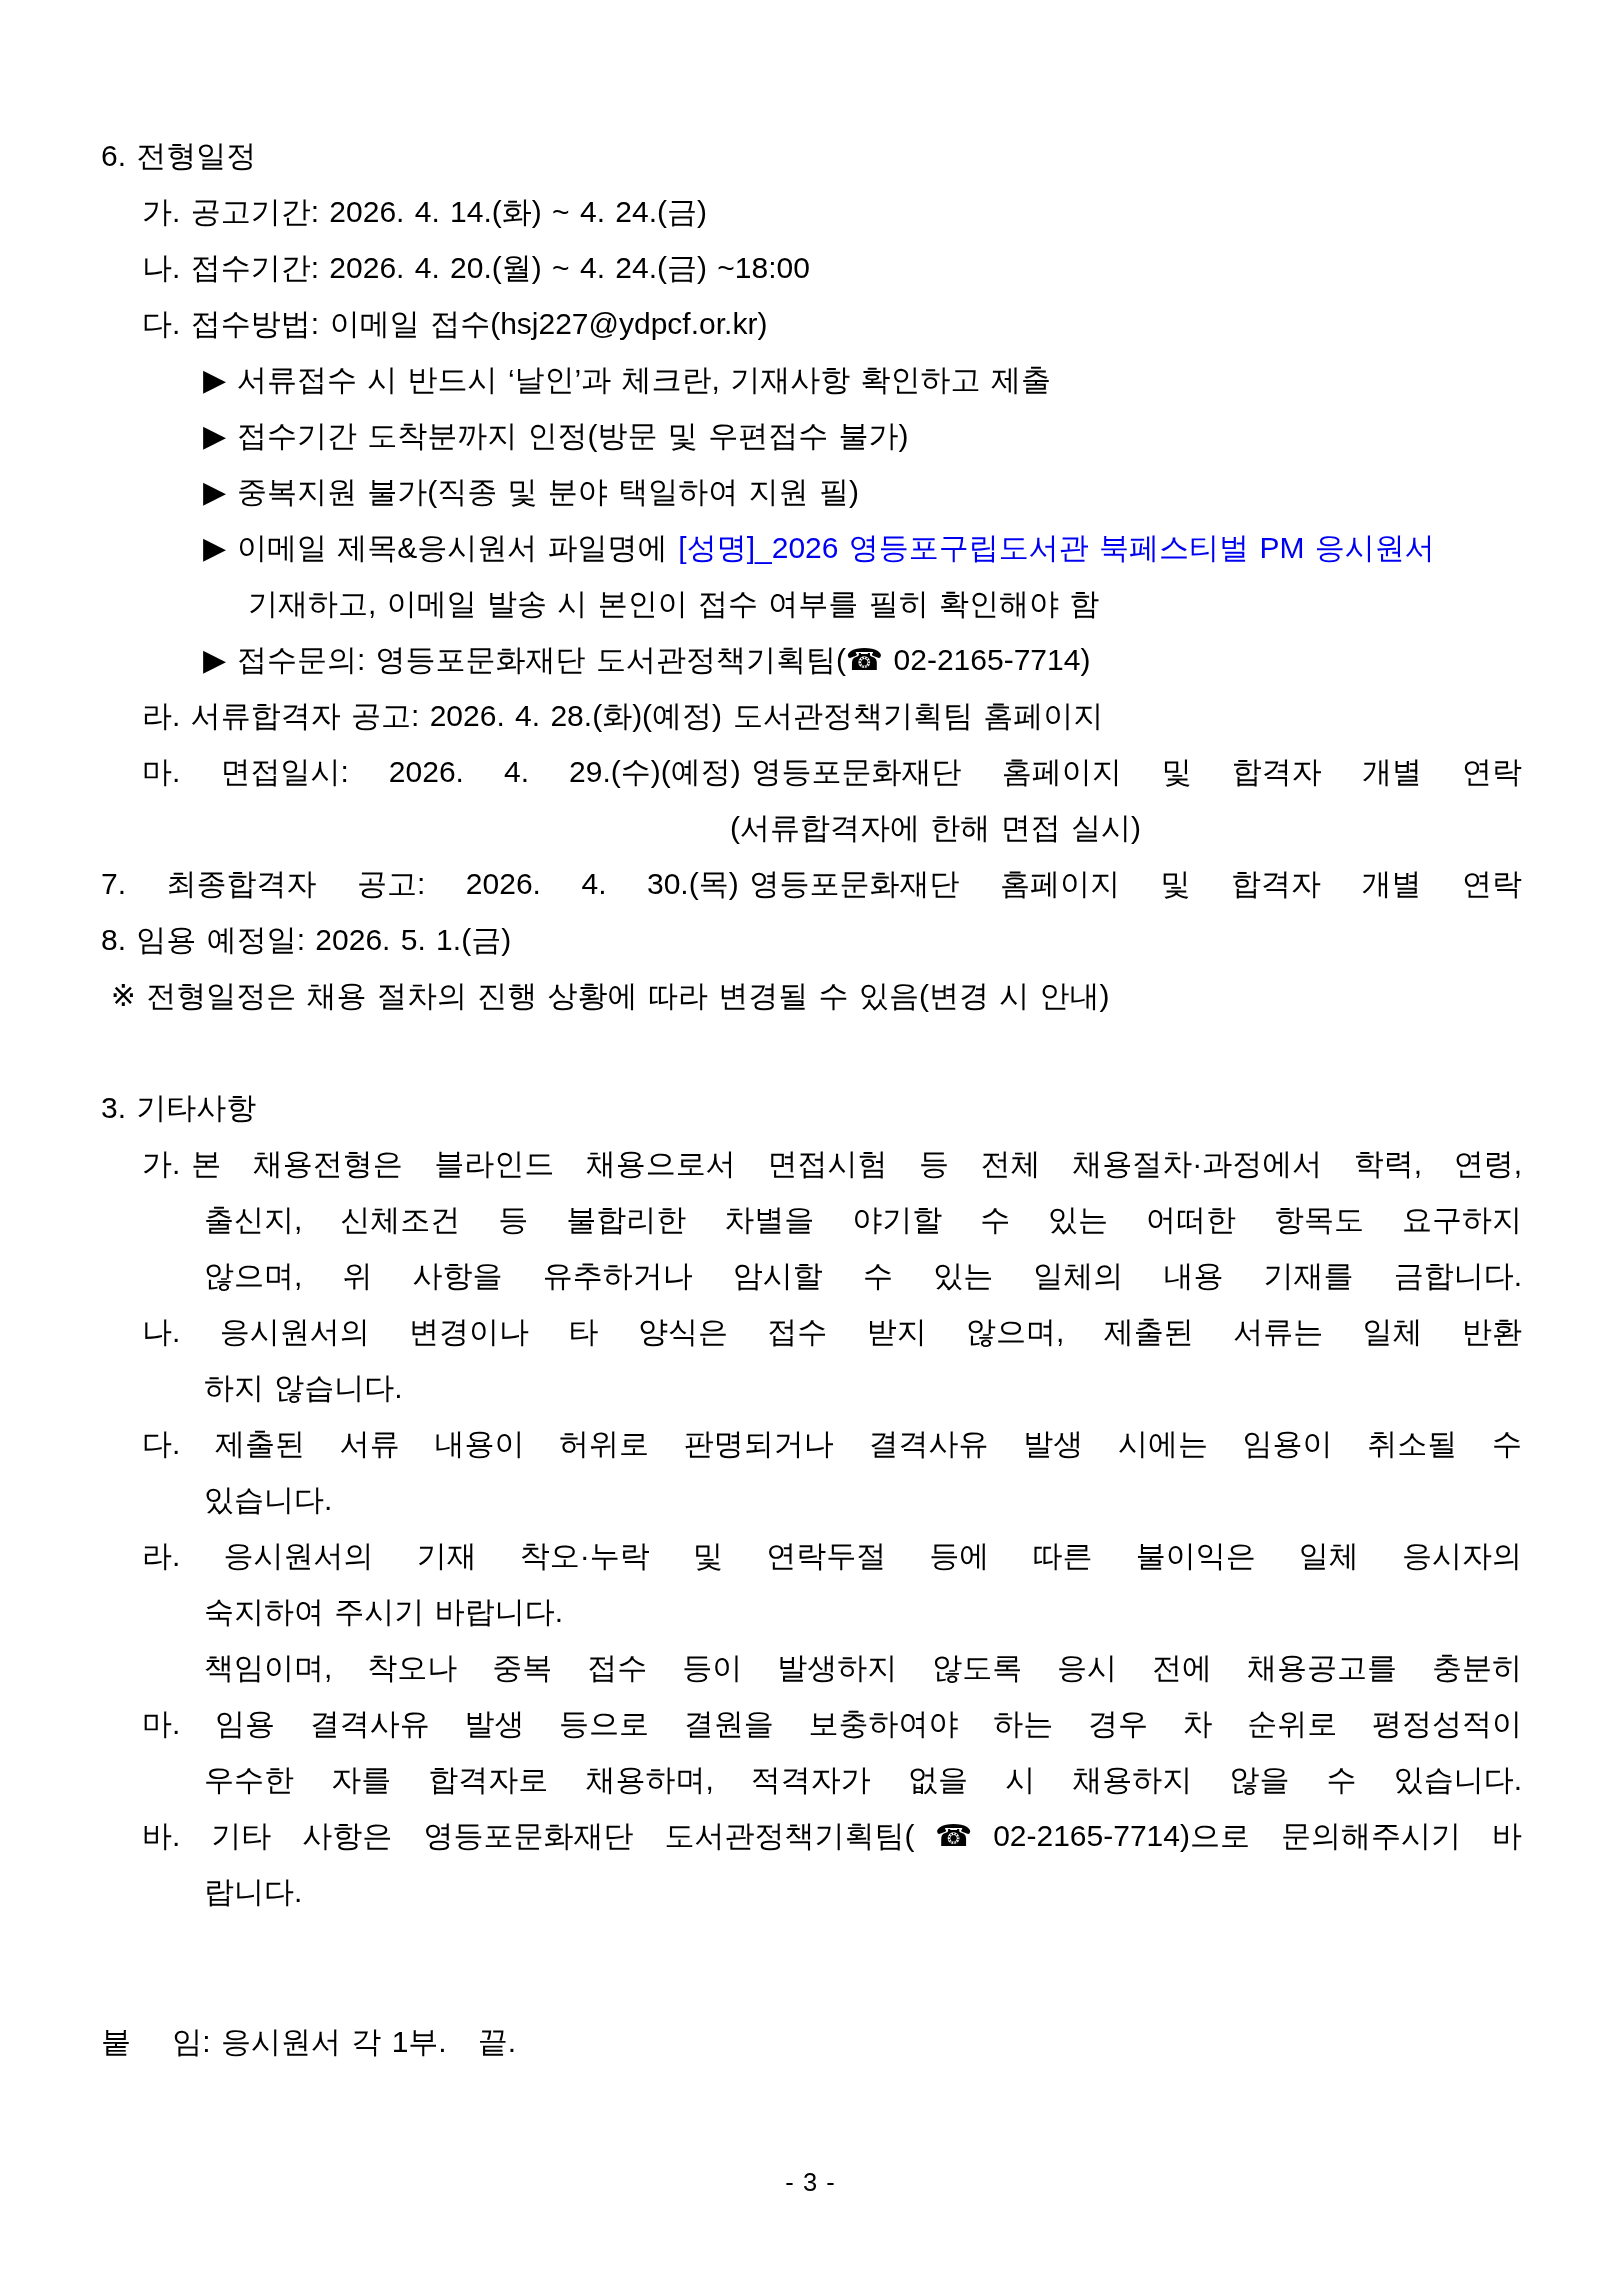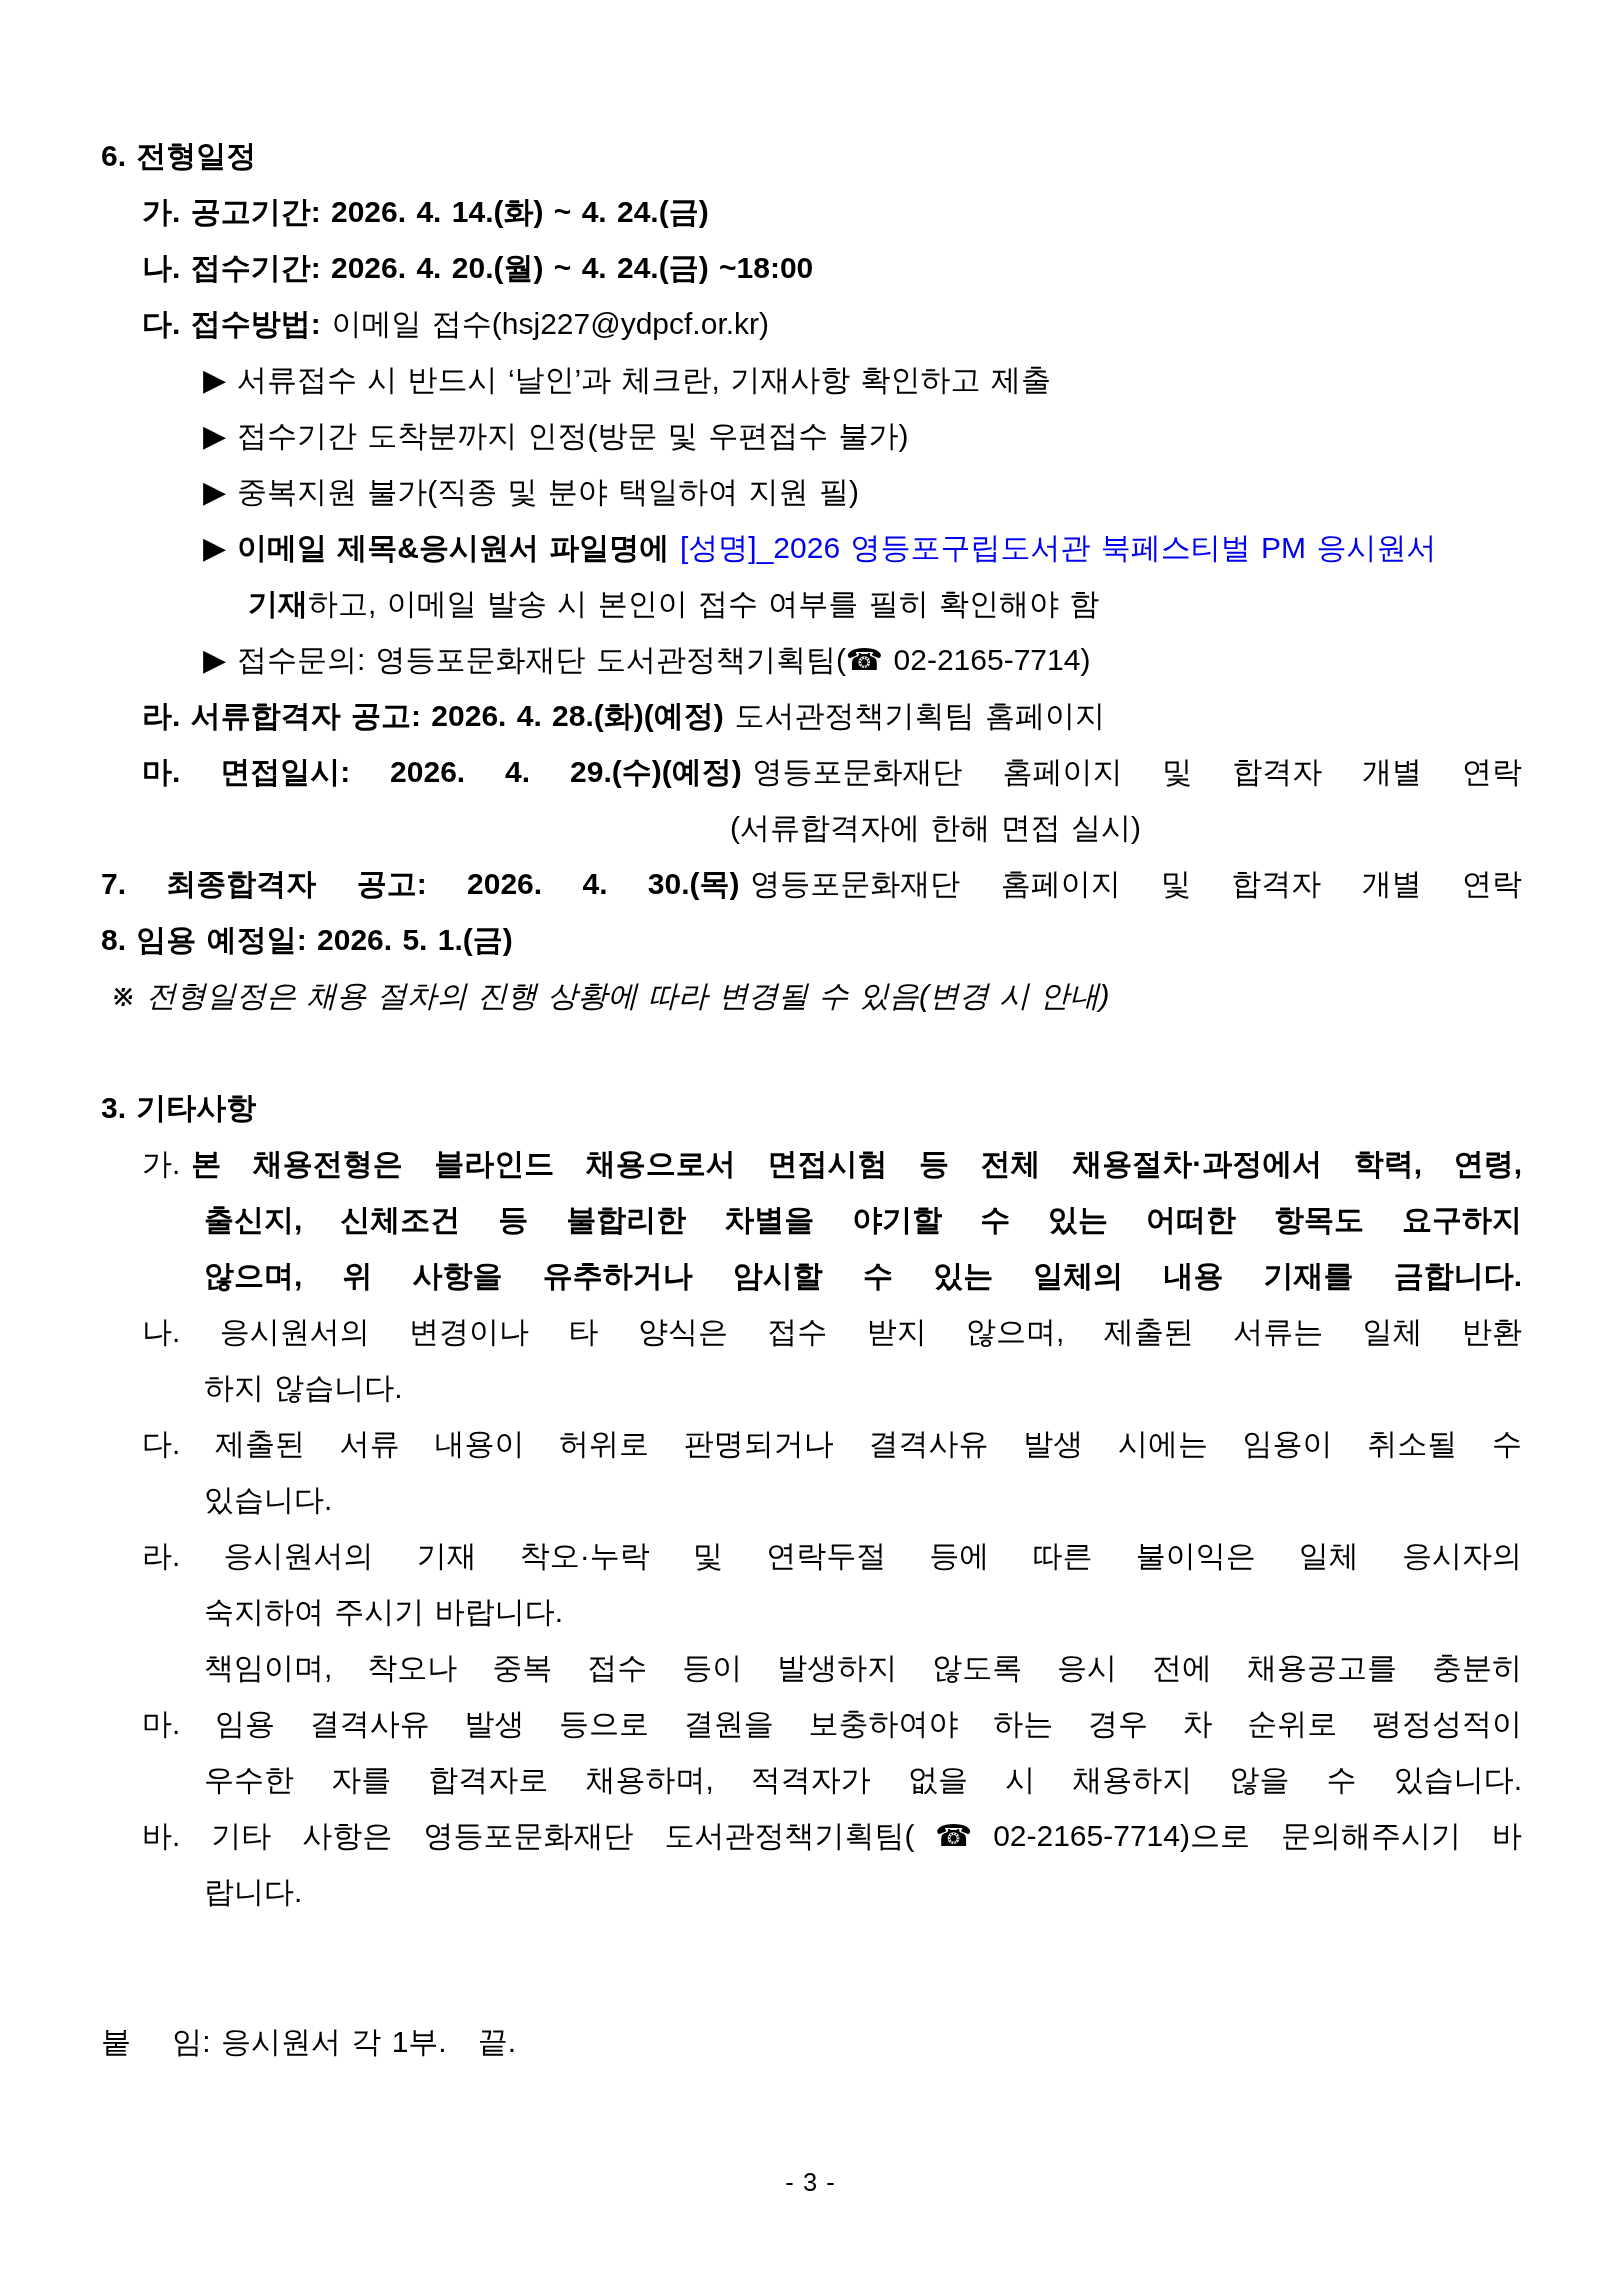--- a/index.html
+++ b/index.html
@@ -5,29 +5,29 @@
   :root { --blue: #0000f0; }
   html,body { margin:0; padding:0; background:#ffffff; }
   .page {
     position:relative; width:1620px; height:2291px; background:#ffffff;
     font-family:"Liberation Sans","DejaVu Sans",sans-serif;
     font-size:30px; line-height:56px; color:#000000; word-spacing:2px;
     overflow:hidden;
   }
   .content { position:absolute; left:101px; right:98px; top:128px; }
   .ln { min-height:56px; }
-  .b { font-weight:700; }
+  .b { font-weight:400; }
   .blue { color:var(--blue); font-weight:400; }
   .ind1 { padding-left:41px; }
   .bullet { padding-left:144px; text-indent:-42px; }
   .bcont { padding-left:147px; }
   .item { padding-left:103px; text-indent:-62px; }
   .cont { padding-left:103px; }
   .inote { padding-left:629px; }
-  .note10 { padding-left:9.8px;font-style:italic; }
+  .note10 { padding-left:9.8px; }
   .fill { text-align:justify; text-align-last:justify; }
   .gap { height:56px; }
   .attach { margin-top:94px; white-space:pre; }
   .footer { position:absolute; top:2168px; left:0; width:100%; text-align:center; font-size:25.5px; line-height:29px; }
   .sp { margin-left:10.8px; }
   .mk { display:inline; }
 </style>
 </head>
 <body>
 

